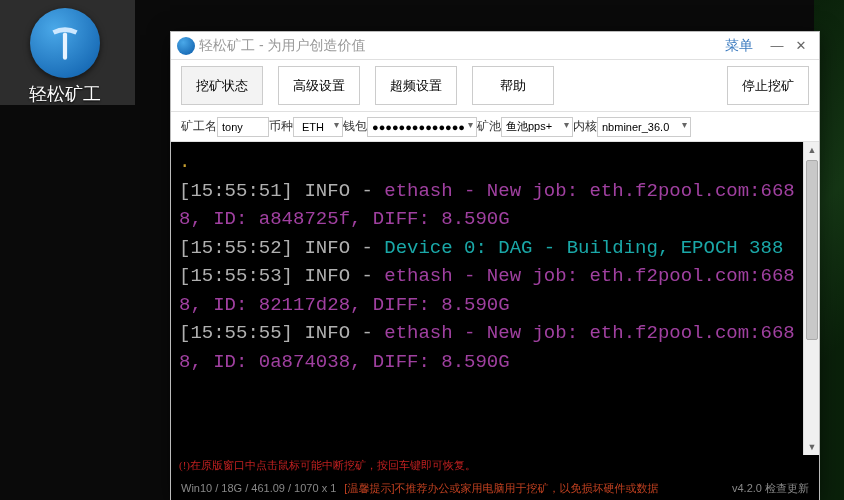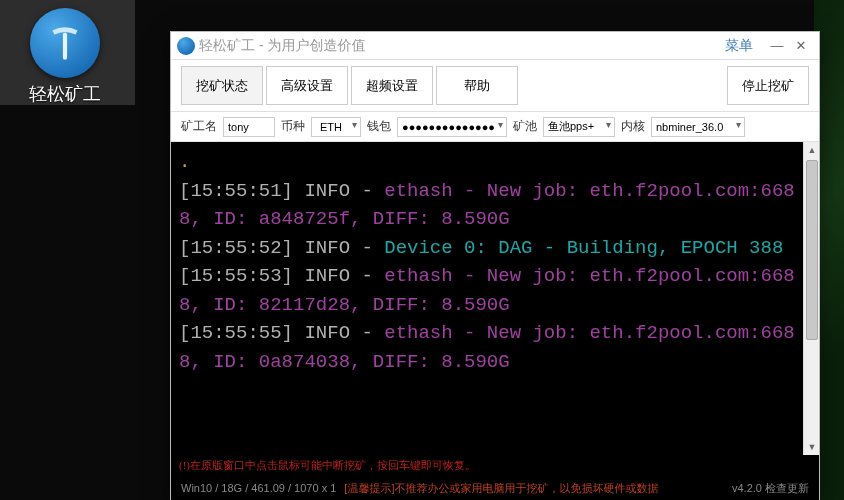--- a/index.html
+++ b/index.html
@@ -54,38 +54,38 @@
     background: radial-gradient(circle at 35% 30%, #4aa8e8, #0a5aa8);
     margin-right: 4px;
   }
   .titlebar .title-text { color: #999; font-size: 14px; flex: 0 0 auto; }
   .titlebar .spacer { flex: 1; }
   .titlebar .menu-btn { color: #3a7abf; font-size: 14px; margin-right: 12px; cursor: pointer; }
   .titlebar .win-btn { width: 24px; text-align: center; color: #666; cursor: pointer; font-size: 13px; }
 
   .toolbar {
     height: 52px; display: flex; align-items: stretch; padding: 6px 10px;
-    gap: 4px; border-bottom: 1px solid #e0e0e0;
+    gap: 16px; border-bottom: 1px solid #e0e0e0;
   }
   .toolbar .tab {
     width: 82px; display: flex; align-items: center; justify-content: center;
     border: 1px solid #ccc; font-size: 13px; cursor: pointer; background: #fff;
     margin-left: -1px;
   }
   .toolbar .tab:first-child { margin-left: 0; }
   .toolbar .tab.active { background: #f3f3f3; }
   .toolbar .tspacer { flex: 1; }
   .toolbar .stop-btn {
     width: 82px; border: 1px solid #ccc; display: flex; align-items: center;
     justify-content: center; font-size: 13px; cursor: pointer;
   }
 
   .params {
     height: 30px; display: flex; align-items: center; padding: 0 10px;
-    gap: 6px; border-bottom: 1px solid #e0e0e0;
+    border-bottom: 1px solid #e0e0e0;
   }
   .params label { font-size: 12px; color: #333; }
   .params input, .params select {
     height: 20px; border: 1px solid #ccc; font-size: 11px; padding: 0 4px;
     background: #fff;
   }
   .select-wrap { position: relative; display: inline-block; }
   .select-wrap::after {
     content: "▾"; position: absolute; right: 4px; top: 2px; font-size: 10px;
     color: #666; pointer-events: none;

